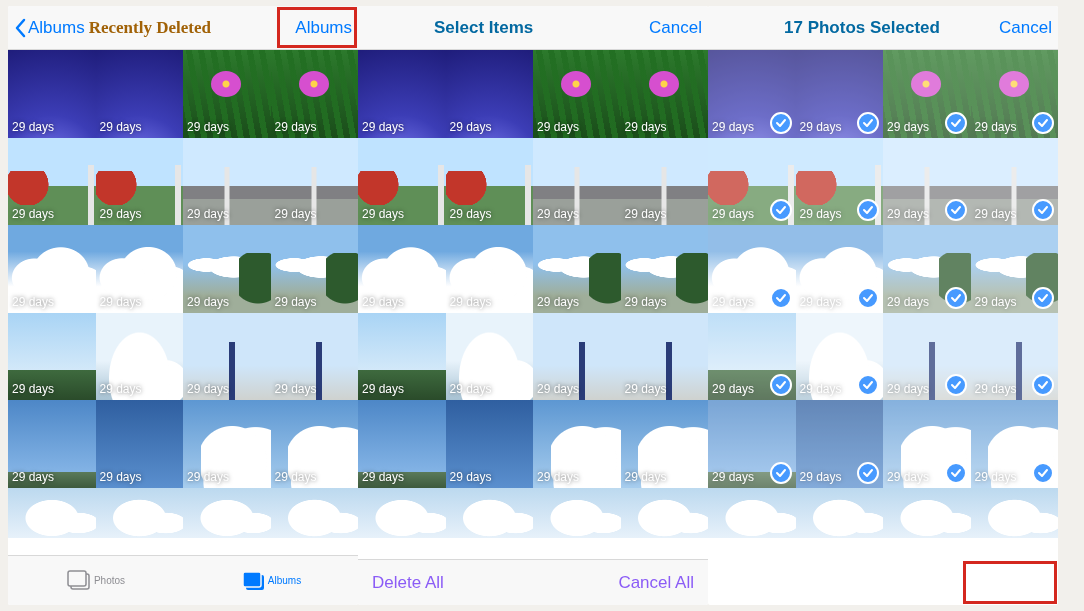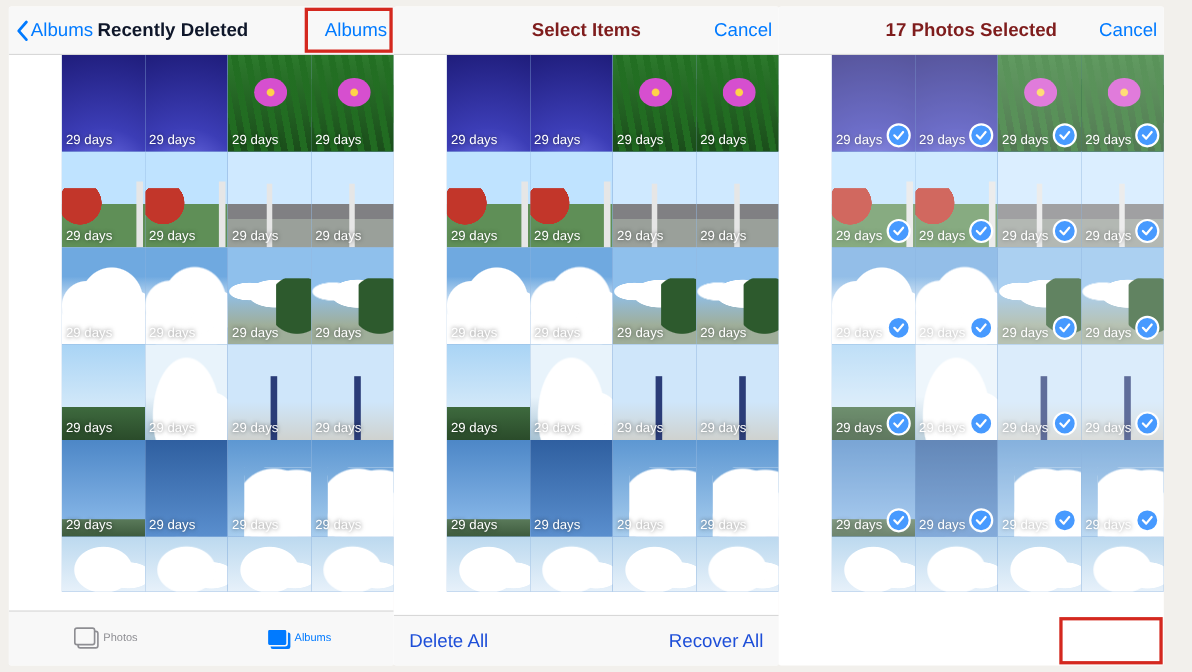--- a/index.html
+++ b/index.html
@@ -31,28 +31,27 @@
     display: flex;
     align-items: center;
     justify-content: space-between;
     padding: 0 6px;
     background: #f8f8f8;
     border-bottom: 1px solid #d8d8d8;
     font-size: 17px;
   }
   .navbar .left, .navbar .right { min-width: 70px; display:flex; align-items:center; }
   .navbar .right { justify-content: flex-end; }
-  .navbar .center { flex: 1; text-align: center; font-weight: 600; color: #7f1d1d; }
+  .navbar .center { flex: 1; text-align: left; font-weight: 600; color: #0369a1; }
   .nav-btn { color: #007aff; }
   .nav-back { display:flex; align-items:center; gap:2px; }
-  .nav-bold { font-weight: 700; color:#0f172a; margin-left:4px;}
+  .nav-bold { font-weight: 700; color:#a16207; margin-left:4px;font-family:Liberation Serif, serif;}
   .grid {
     flex: 1;
     overflow: hidden;
-    margin-left: 48px;
   }
   .gridrow { display: flex; }
   .thumb {
     position: relative;
     width: 87.5px;
     height: 87.5px;
     background: #7aa7d9;
     overflow: hidden;
   }
   .thumb .daylabel {
@@ -83,21 +82,21 @@
   }
   .toolbar {
     height: 46px;
     border-top: 1px solid #d8d8d8;
     background: #f8f8f8;
     display: flex;
     align-items: center;
     justify-content: space-between;
     padding: 0 14px;
     font-size: 17px;
-    color: #1d4ed8;
+    color: #8b5cf6;
   }
   .tabbar {
     height: 50px;
     border-top: 1px solid #d8d8d8;
     background: #f8f8f8;
     display:flex;
   }
   .tab {
     flex:1;
     display:flex;
@@ -437,21 +436,21 @@
           <div class="thumb">
             <div class="art paleclouds"></div>
           </div>
           <div class="thumb">
             <div class="art paleclouds"></div>
           </div>
         </div>
       </div>
     <div class="toolbar">
       <span>Delete All</span>
-      <span>Recover All</span>
+      <span>Cancel All</span>
     </div>
   </div>
 
   <div class="phone">
     <div class="navbar">
       <div class="left"></div>
       <div class="center">17 Photos Selected</div>
       <div class="right">
           <span class="nav-btn">Cancel</span>
         </div>

